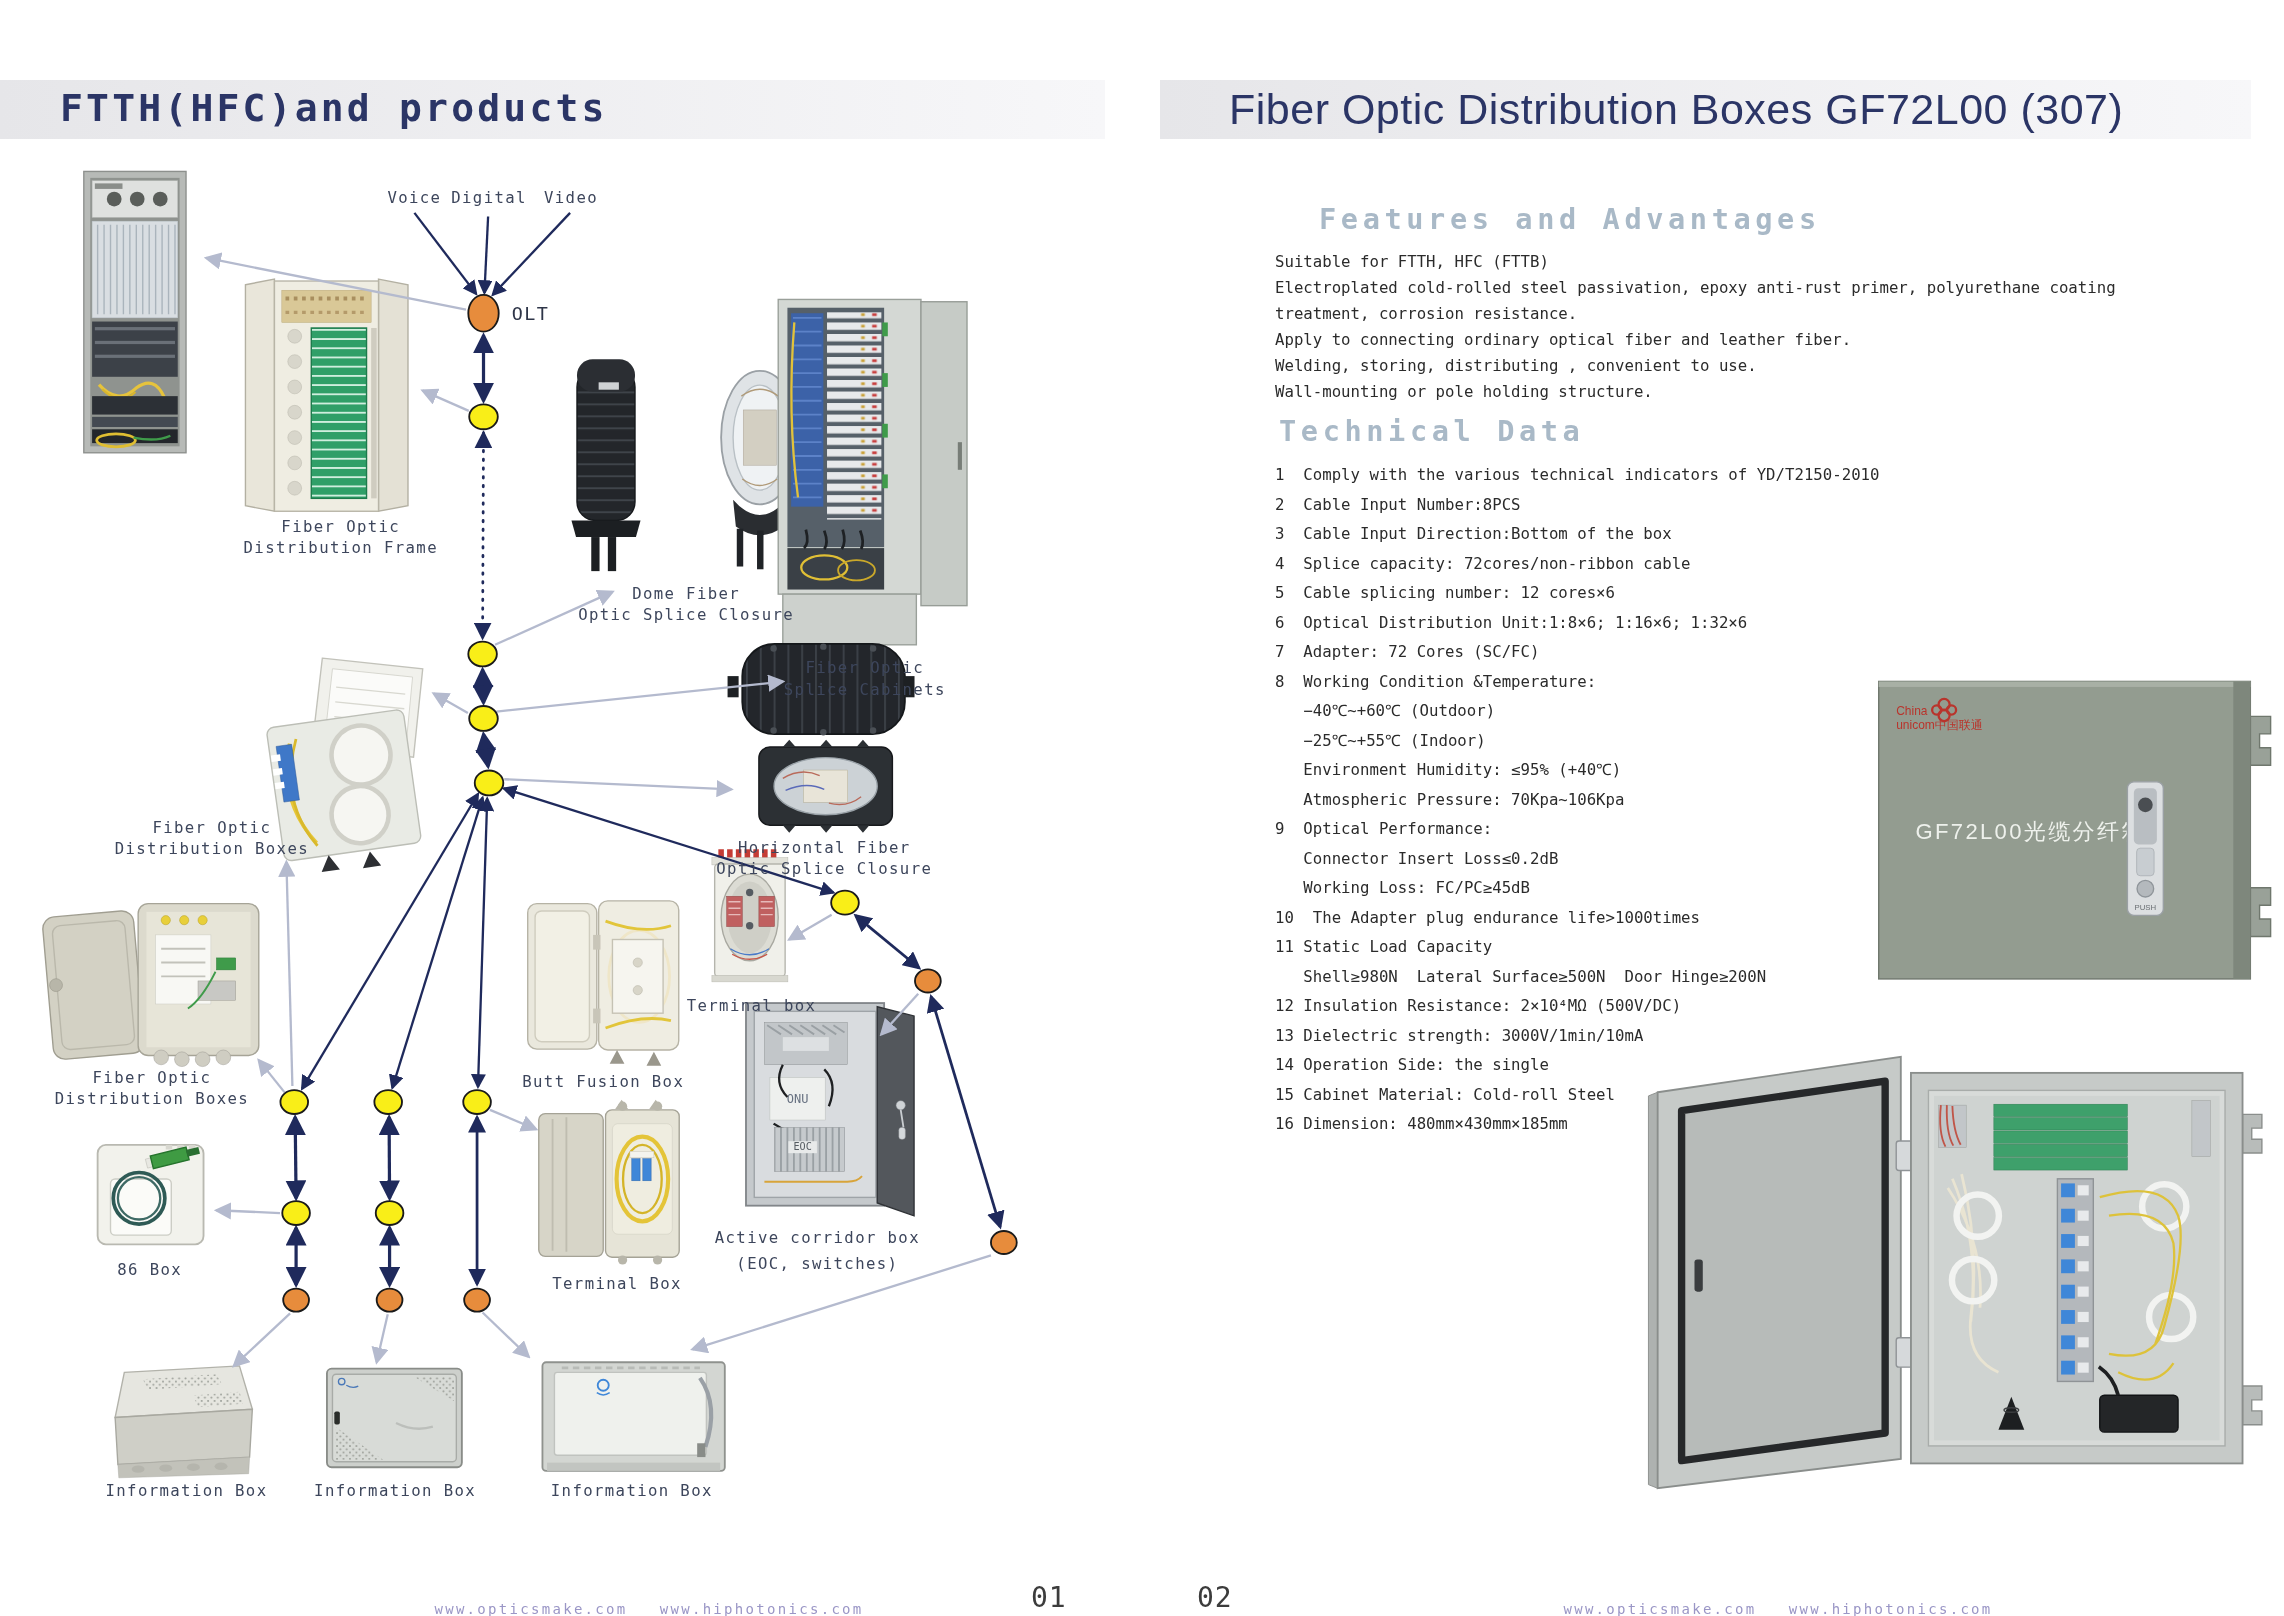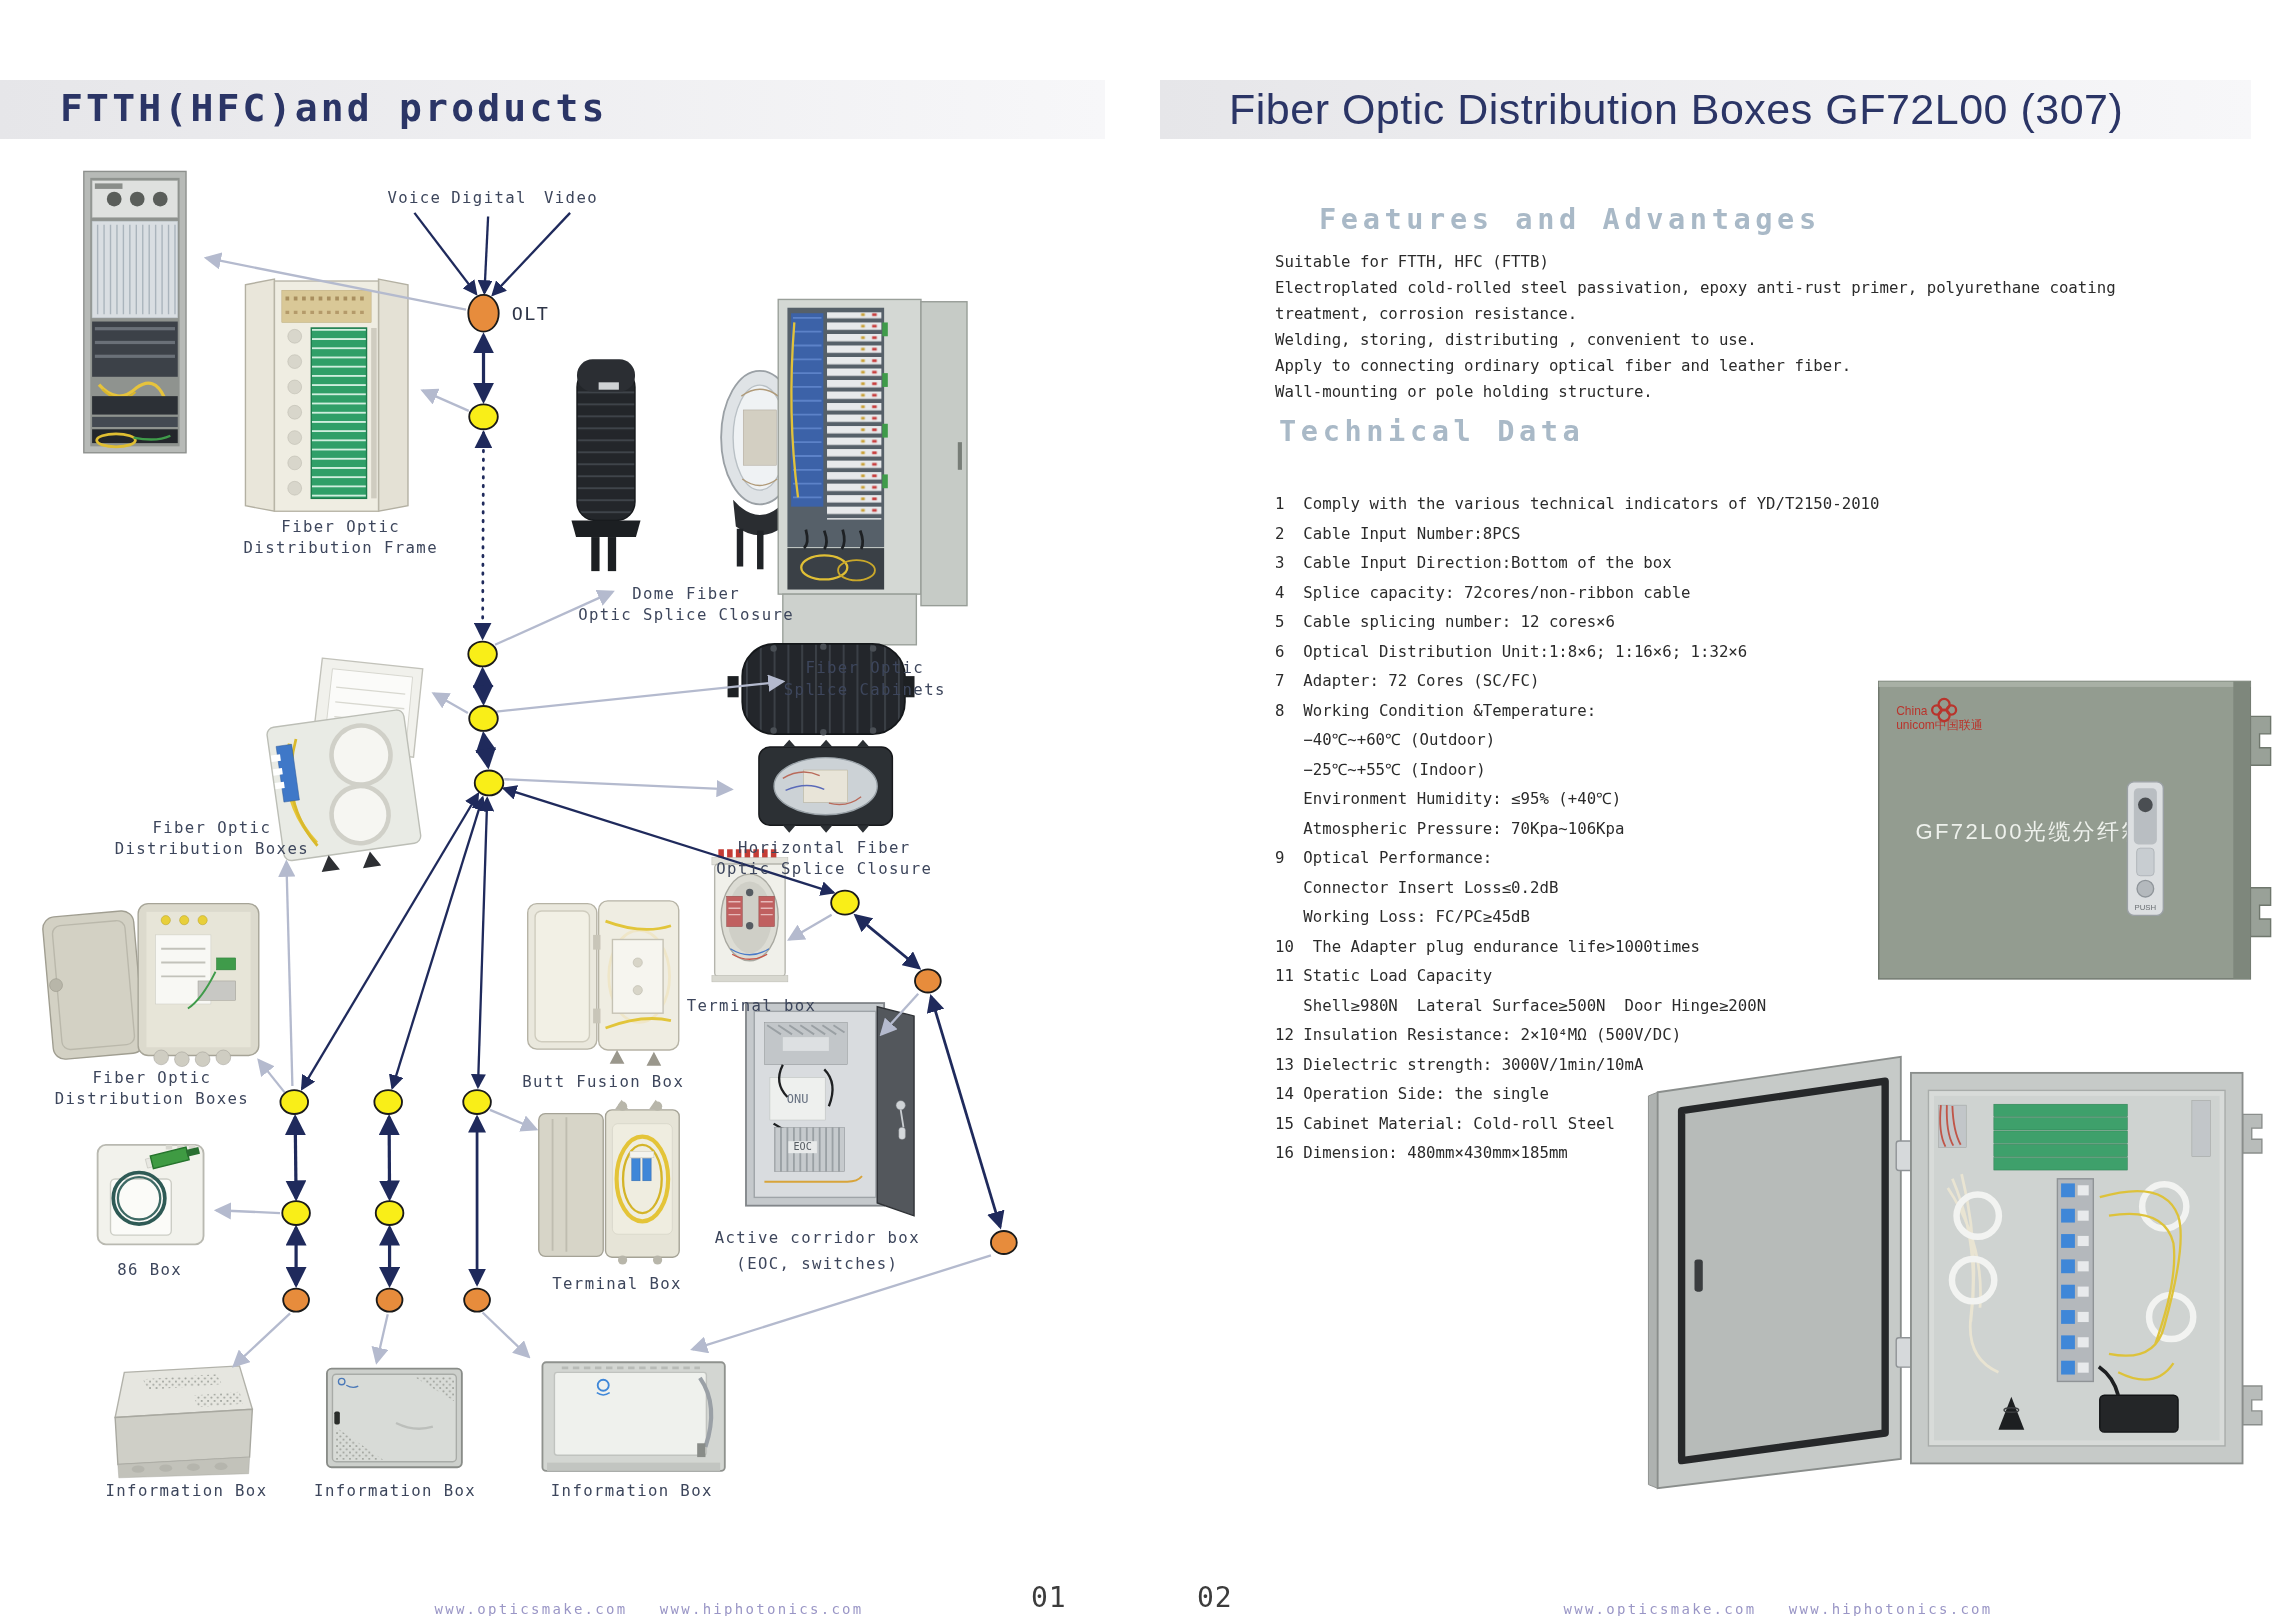--- a/index.html
+++ b/index.html
@@ -410,27 +410,27 @@
       <text x="858" y="3248">Information Box</text>
       <text x="1372" y="3248">Information Box</text>
     </g>
   </svg>
 
   <div class="sect-title" style="left:1319px;top:202px;">Features and Advantages</div>
   <div class="tblock" id="feat" style="top:249px;">
     <div>Suitable for FTTH, HFC (FTTB)</div>
     <div>Electroplated cold-rolled steel passivation, epoxy anti-rust primer, polyurethane coating</div>
     <div>treatment, corrosion resistance.</div>
+    <div>Apply to connecting ordinary optical fiber and leather fiber.</div>
     <div>Welding, storing, distributing , convenient to use.</div>
-    <div>Apply to connecting ordinary optical fiber and leather fiber.</div>
     <div>Wall-mounting or pole holding structure.</div>
   </div>
 
   <div class="sect-title" style="left:1279px;top:414px;">Technical Data</div>
-  <div class="tblock" id="tech" style="top:460px;margin-top:29px;">
+  <div class="tblock" id="tech" style="top:460px;">
     <div>1  Comply with the various technical indicators of YD/T2150-2010</div>
     <div>2  Cable Input Number:8PCS</div>
     <div>3  Cable Input Direction:Bottom of the box</div>
     <div>4  Splice capacity: 72cores/non-ribbon cable</div>
     <div>5  Cable splicing number: 12 cores×6</div>
     <div>6  Optical Distribution Unit:1:8×6; 1:16×6; 1:32×6</div>
     <div>7  Adapter: 72 Cores (SC/FC)</div>
     <div>8  Working Condition &amp;Temperature:</div>
     <div>   −40℃~+60℃ (Outdoor)</div>
     <div>   −25℃~+55℃ (Indoor)</div>

